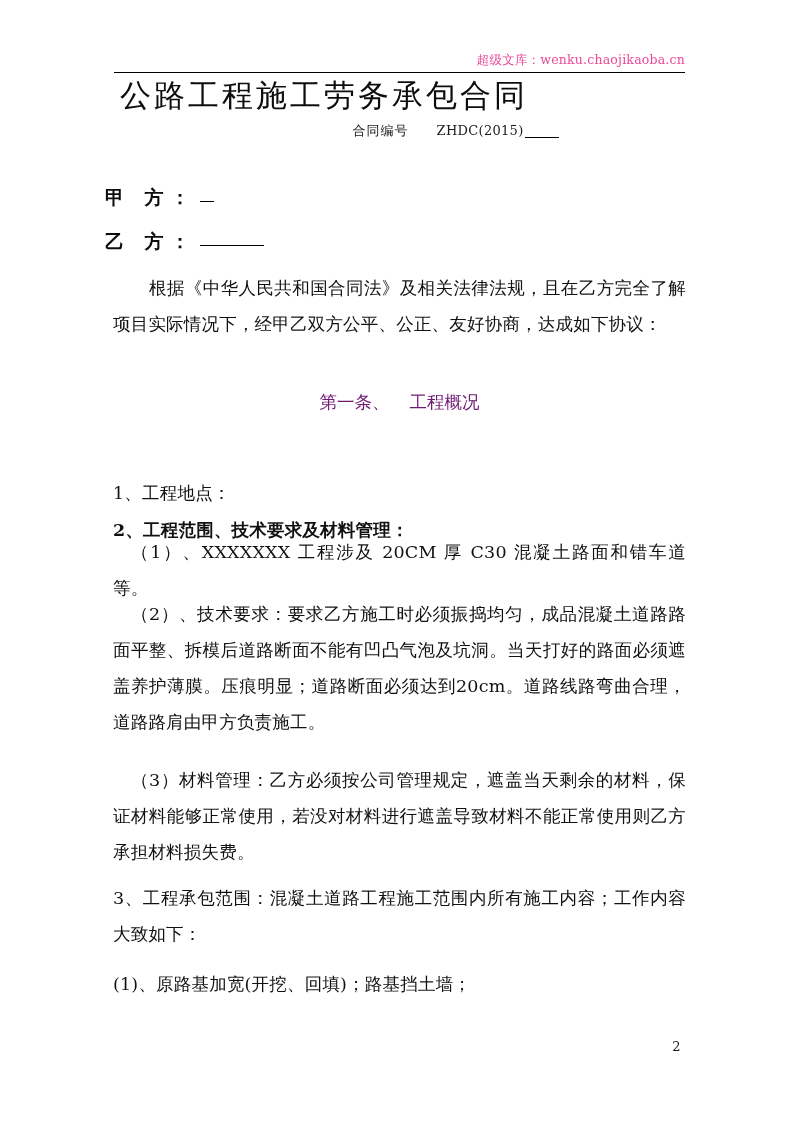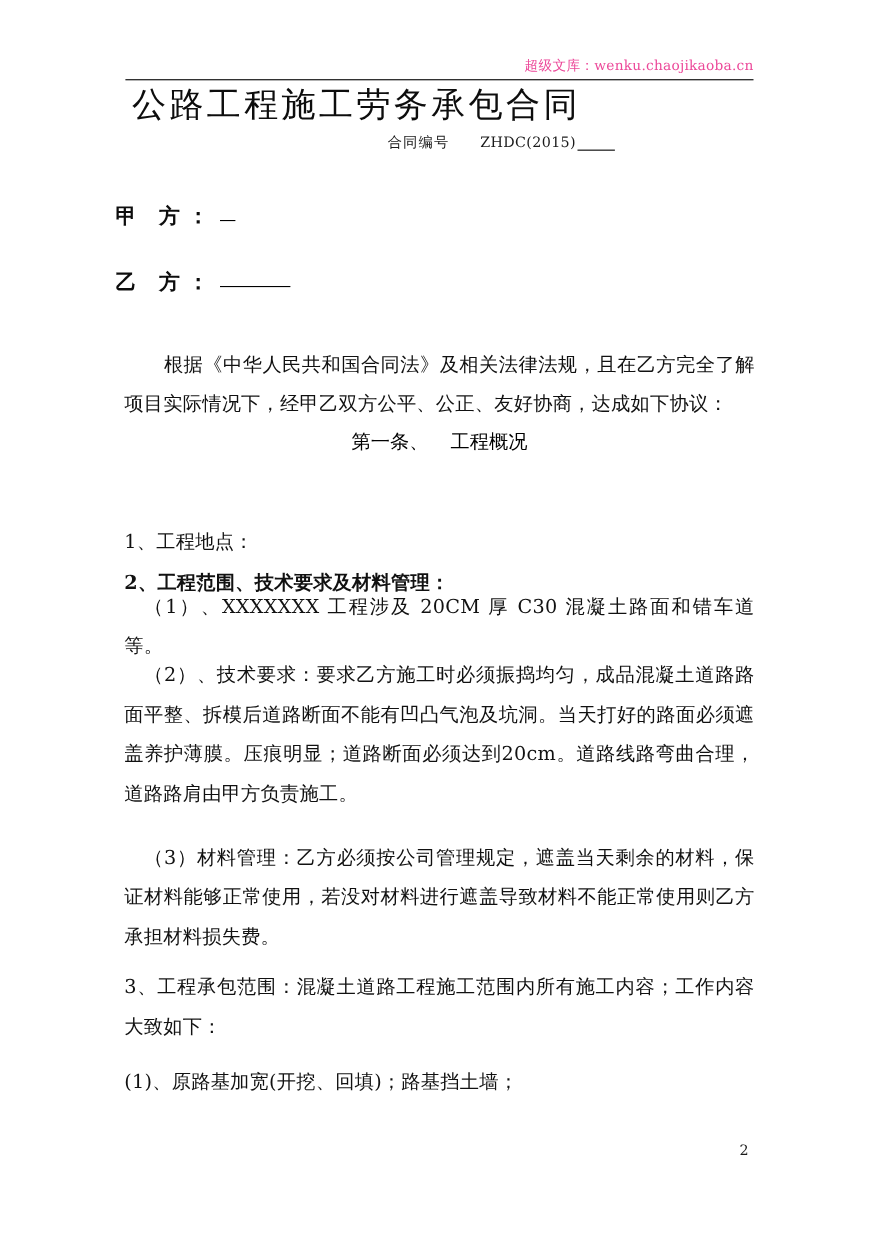--- a/index.html
+++ b/index.html
@@ -92,21 +92,21 @@
     position: absolute;
     left: 105px;
     font-size: 19px;
     line-height: 30px;
     color: #0d0d0d;
     white-space: nowrap;
     font-weight: 600;
   }
   .party .pname { letter-spacing: 7px; }
   .party-a { top: 182px; }
-  .party-b { top: 226px; margin-top: 16px; }
+  .party-b { top: 226px; }
   .blank-tiny {
     display: inline-block;
     width: 14px;
     border-bottom: 1.6px solid #000;
     vertical-align: 2px;
     margin-left: 3px;
   }
   .blank-md {
     display: inline-block;
     width: 64px;
@@ -120,33 +120,33 @@
     position: absolute;
     left: 113px;
     width: 573px;
     font-size: 17.5px;
     line-height: 36px;
     color: #111111;
     text-align: justify;
     text-justify: inter-ideograph;
     letter-spacing: 0.2px;
   }
-  .indent2 { text-indent: 36px; margin-top: 44px; }
+  .indent2 { text-indent: 36px; }
   .indent1 { text-indent: 18px; }
 
   .p-preamble { top: 270px; }
 
   .clause-head {
     position: absolute;
     left: 113px;
     width: 573px;
     top: 386px;
     font-size: 17.5px;
     line-height: 32px;
-    color: #000000;
+    color: #701a75;
     text-align: center;
     white-space: nowrap;
   }
   .clause-head .gap { display: inline-block; width: 20px; }
 
   .l-name      { top: 432px; }
   .l-site      { top: 475px; }
   .l-scope     { top: 512px; font-weight: bold; }
   .p-item1     { top: 534px; }
   .p-item2     { top: 596px; }

